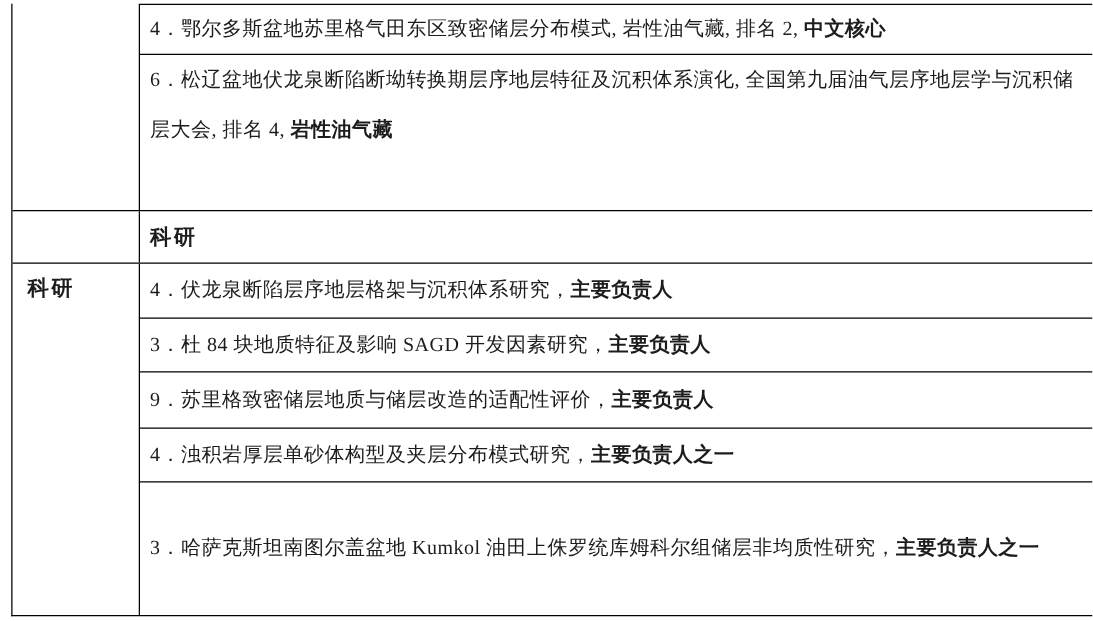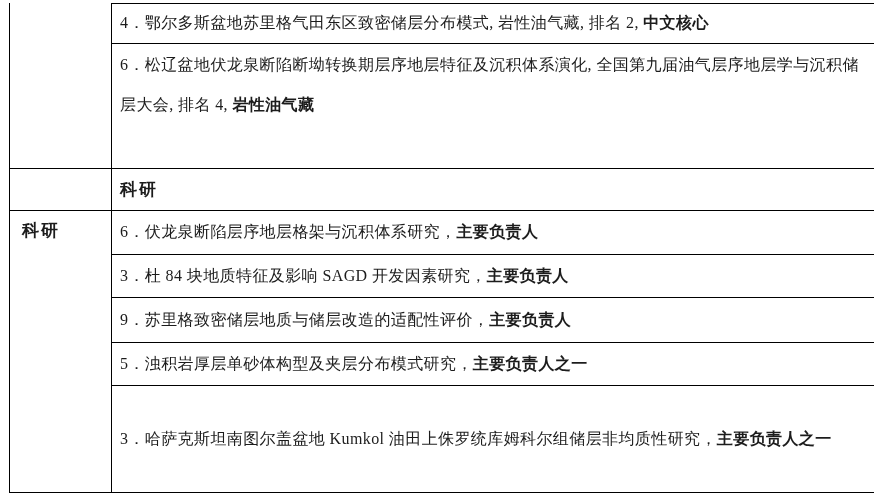--- a/index.html
+++ b/index.html
@@ -86,30 +86,30 @@
 
     <div class="group hdr-row">
       <div class="left-col"></div>
       <div class="right-cell">科研</div>
     </div>
 
     <div class="group sec2">
       <div class="left-col">科研</div>
       <div class="right-col">
         <div class="row h43">
-          <span class="line"><span>6．伏龙泉断陷层序地层格架与沉积体系研究，</span><span class="b">主要负责人</span></span>
+          <span class="line"><span>4．伏龙泉断陷层序地层格架与沉积体系研究，</span><span class="b">主要负责人</span></span>
         </div>
         <div class="row h43">
           <span class="line"><span>3．杜 84 块地质特征及影响 SAGD 开发因素研究，</span><span class="b">主要负责人</span></span>
         </div>
         <div class="row h45">
           <span class="line"><span>9．苏里格致密储层地质与储层改造的适配性评价，</span><span class="b">主要负责人</span></span>
         </div>
         <div class="row h43">
-          <span class="line"><span>5．浊积岩厚层单砂体构型及夹层分布模式研究，</span><span class="b">主要负责人之一</span></span>
+          <span class="line"><span>4．浊积岩厚层单砂体构型及夹层分布模式研究，</span><span class="b">主要负责人之一</span></span>
         </div>
         <div class="row grow wrap2">
           <span class="line"><span>3．哈萨克斯坦南图尔盖盆地 Kumkol 油田上侏罗统库姆科尔组储层非均质性研究，</span><span class="b">主要负责人之一</span></span>
         </div>
       </div>
     </div>
 
   </div>
 </div>
 

